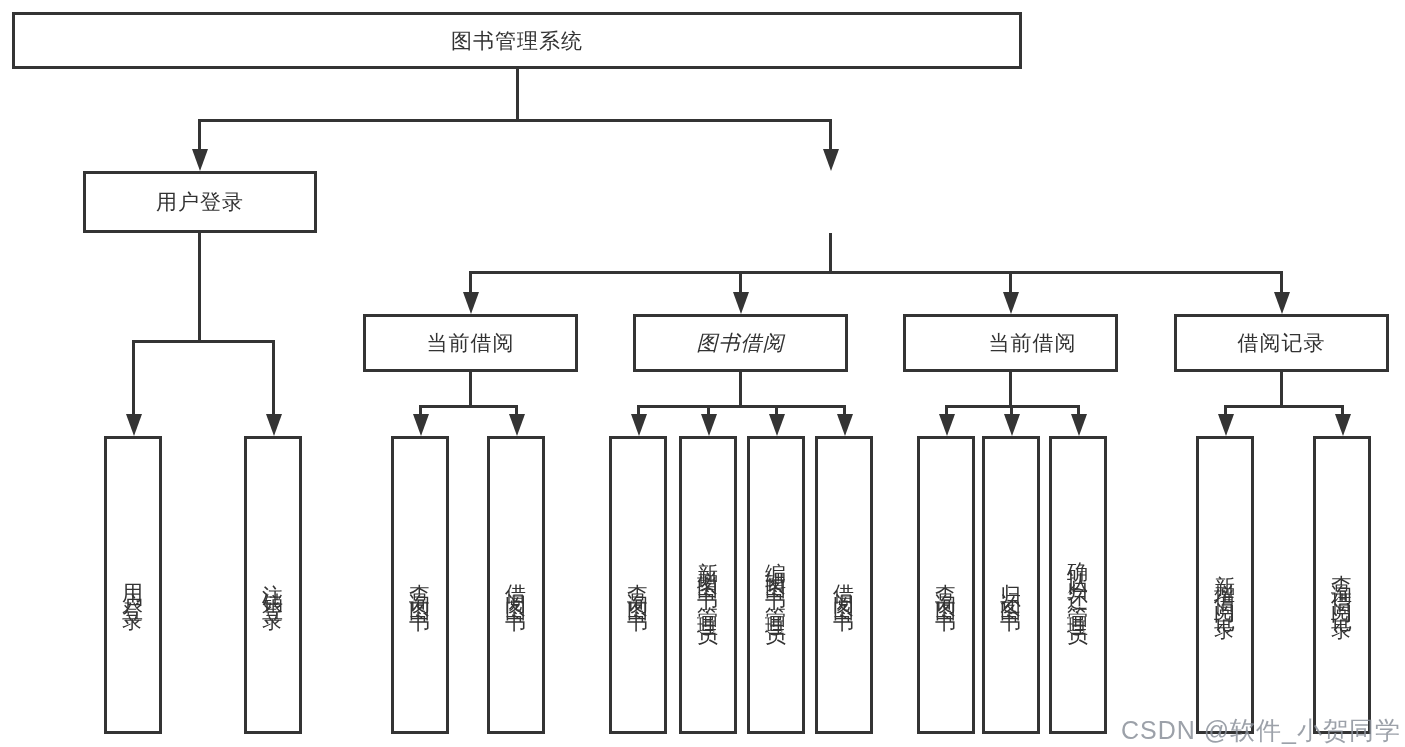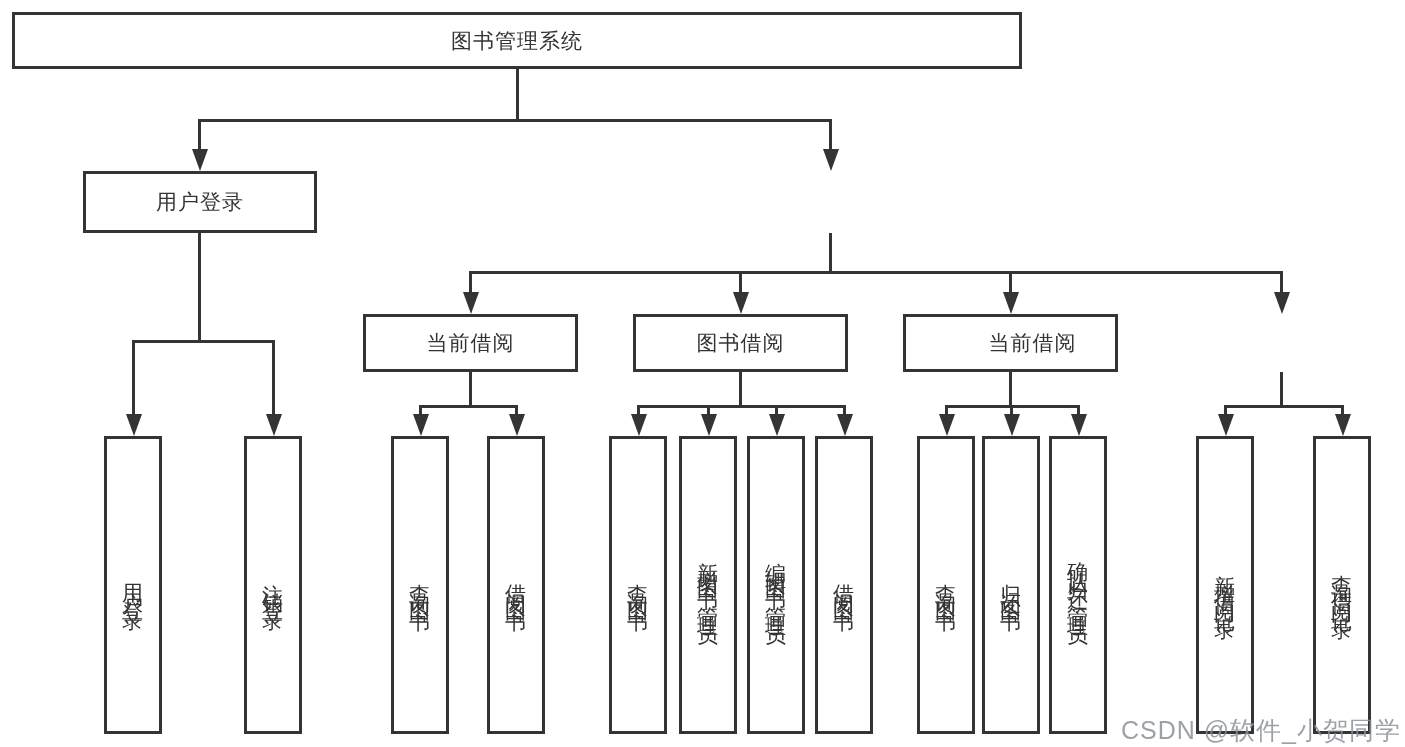--- a/index.html
+++ b/index.html
@@ -67,25 +67,28 @@
     <span class="hlabel">图书管理系统</span>
   </div>
 
   <div class="box" style="left:83px; top:171px; width:234px; height:62px;">
     <span class="hlabel">用户登录</span>
   </div>
 
   <div class="box" style="left:363px; top:314px; width:215px; height:58px;">
     <span class="hlabel">当前借阅</span>
   </div>
-  <div class="box" style="left:633px; top:314px; width:215px; height:58px;">
+  <div class="box" style="left:633px; top:314px; width:215px; height:58px;font-style:italic;">
     <span class="hlabel">图书借阅</span>
   </div>
   <div class="box" style="left:903px; top:314px; width:215px; height:58px;padding-left:44px;">
     <span class="hlabel">当前借阅</span>
+  </div>
+  <div class="box" style="left:1174px; top:314px; width:215px; height:58px;">
+    <span class="hlabel">借阅记录</span>
   </div>
 
   <div class="box" style="left:104px; top:436px; width:58px; height:298px;">
     <span class="vlabel">用户登录</span>
   </div>
   <div class="box" style="left:244px; top:436px; width:58px; height:298px;">
     <span class="vlabel">注销登录</span>
   </div>
 
   <div class="box" style="left:391px; top:436px; width:58px; height:298px;">

